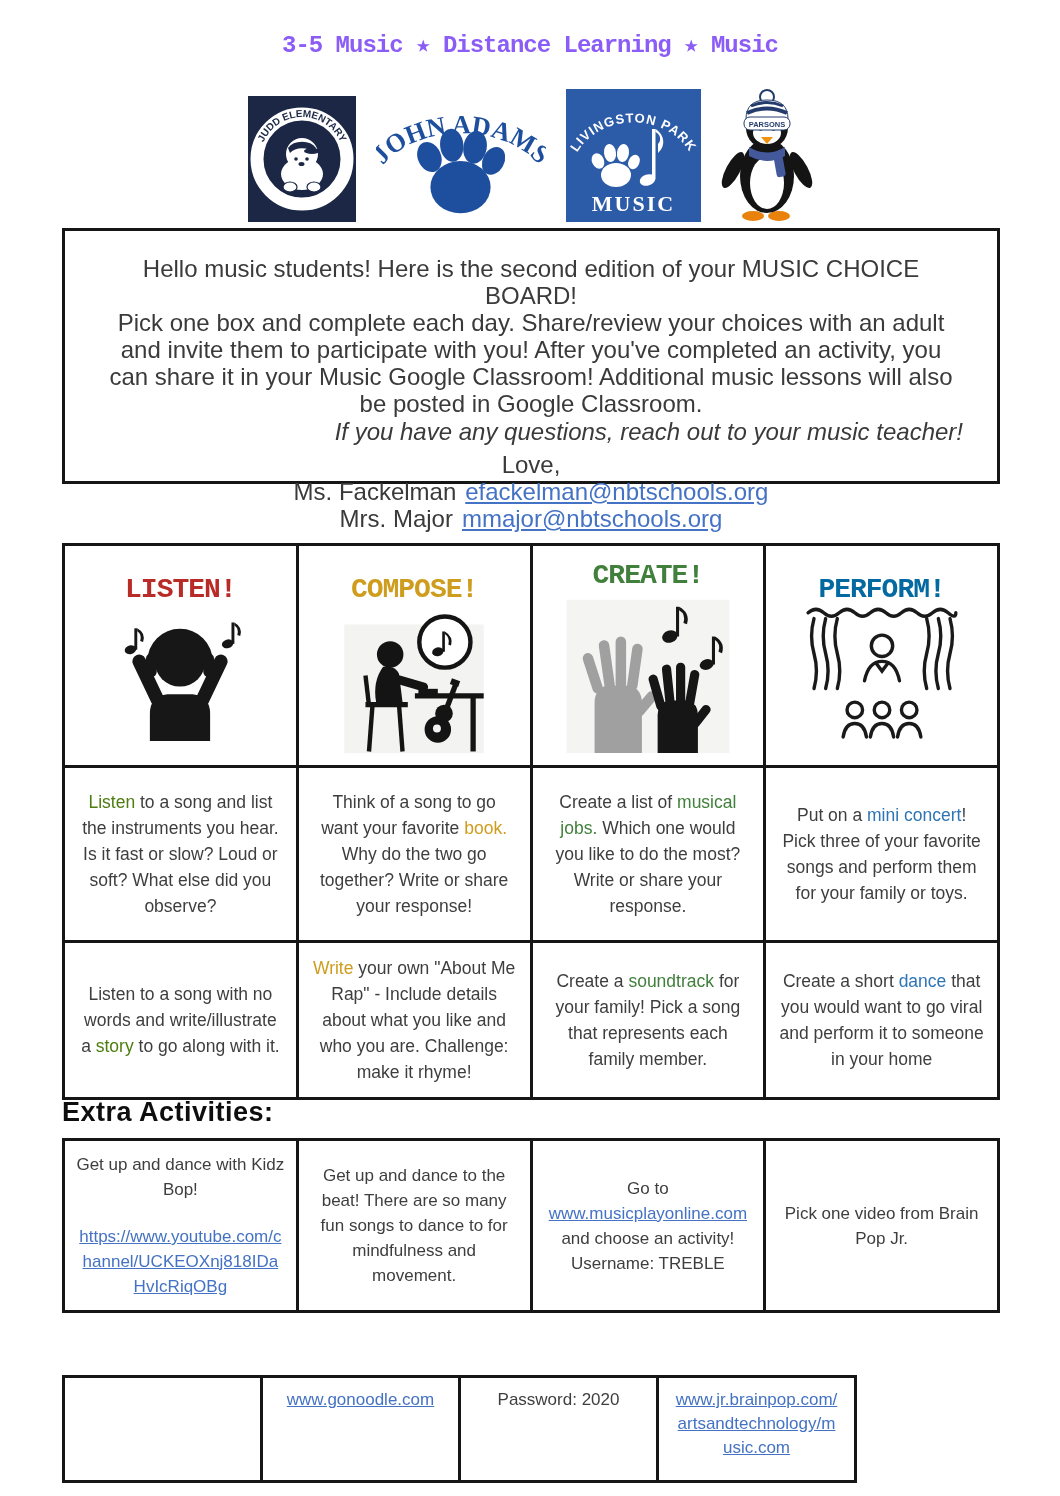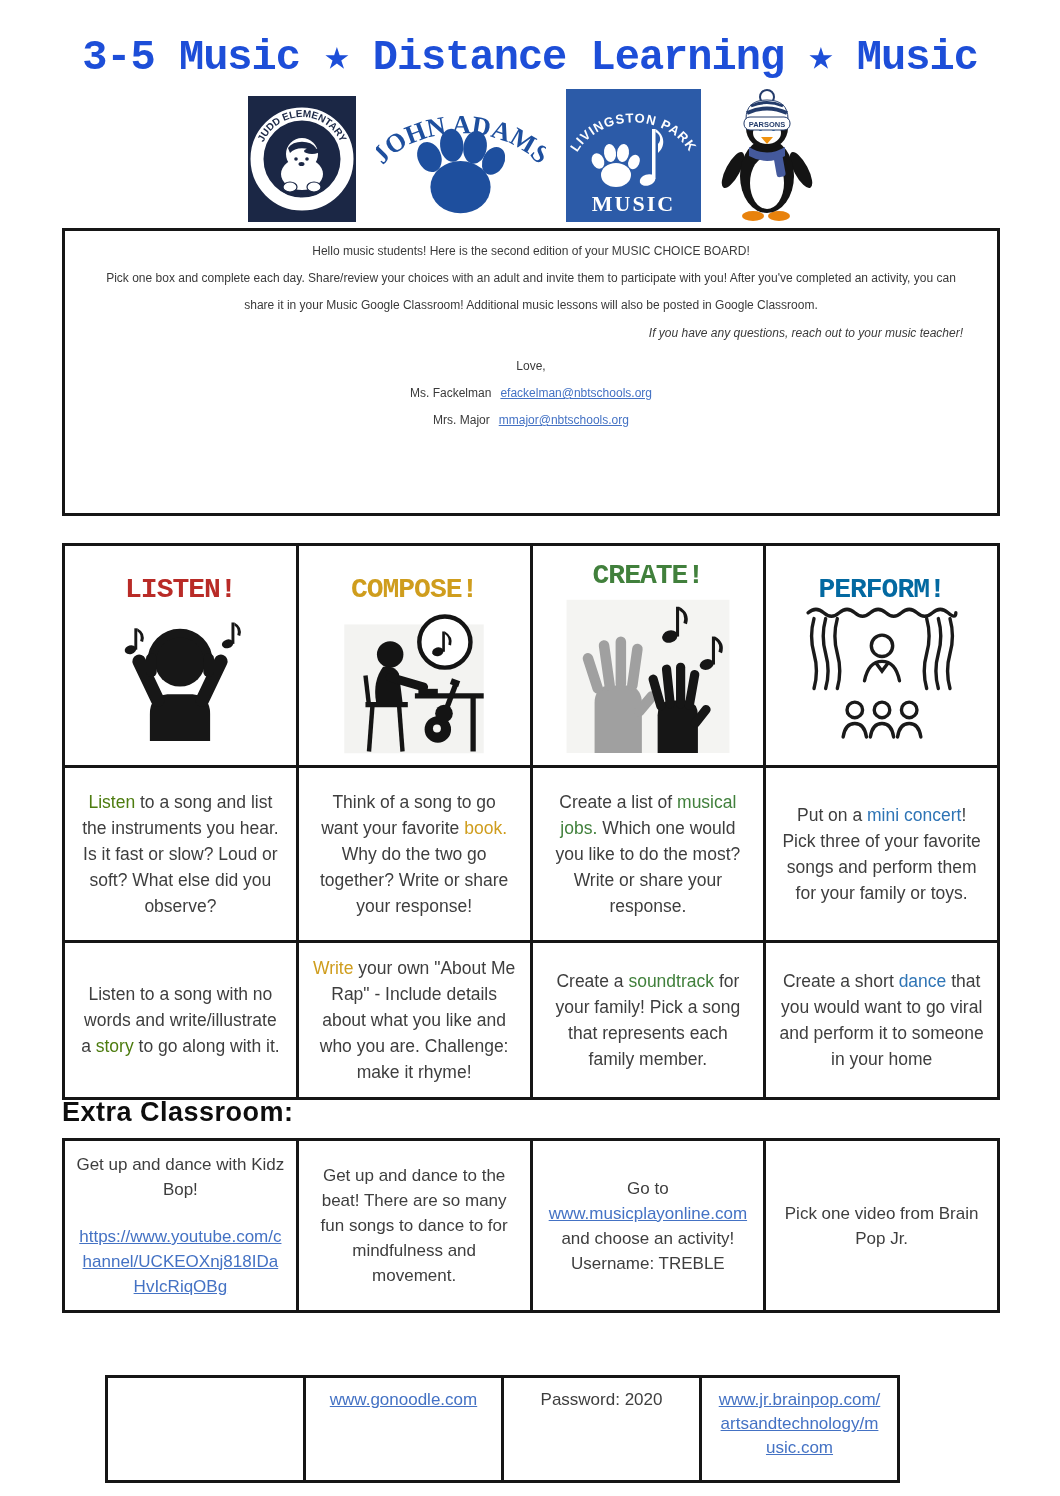--- a/index.html
+++ b/index.html
@@ -4,31 +4,31 @@
 <style>
   html,body{margin:0;padding:0;}
   body{width:1060px;height:1496px;background:#ffffff;position:relative;
        font-family:"Liberation Sans",sans-serif;color:#3e3e3e;}
 
   .page{position:absolute;inset:0;background:#fff;overflow:hidden;}
 
   
   .title{position:absolute;top:30px;left:0;width:100%;text-align:center;
          font-family:"Liberation Mono",monospace;font-weight:700;
-         font-size:42px;color:#1d4ed8;letter-spacing:-1px;}
+         font-size:24px;color:#8b5cf6;letter-spacing:-1px;}
 
   
   .logos{position:absolute;top:88px;left:0;width:100%;height:134px;
          display:flex;justify-content:center;align-items:flex-end;gap:20px;}
   .logos svg{display:block;}
 
   
-  .intro{position:absolute;top:228px;left:62px;width:938px;height:288px;
+  .intro{position:absolute;top:228px;left:62px;width:938px;height:256px;
          box-sizing:border-box;border:3px solid #161616;text-align:center;
-         padding:7px 34px 0 34px;font-size:12px;line-height:27px;color:#3a3a3a;}
+         padding:24px 34px 0 34px;font-size:24px;line-height:27px;color:#3a3a3a;}
   .intro p{margin:0;}
   .intro .q{font-style:italic;margin-top:1px;text-align:right;}
   .intro .signoff{margin-top:6px;}
   .teacher{margin:0;line-height:27px;}
   .teacher .tname{margin-right:9px;}
   a{color:#4472c4;text-decoration:underline;}
 
   
   table{border-collapse:collapse;table-layout:fixed;}
   .board{position:absolute;top:543px;left:62px;width:938px;}
@@ -48,21 +48,21 @@
   
   .extra-heading{position:absolute;top:1097px;left:62px;font-size:27px;
                  font-weight:700;color:#0e0e0e;letter-spacing:0.5px;}
   .extra{position:absolute;top:1138px;left:62px;width:938px;}
   .extra td{border:3px solid #161616;height:161px;vertical-align:middle;
             text-align:center;font-size:17px;line-height:25px;color:#3e3e3e;
             padding:4px 10px;}
   .breaklink{display:block;word-break:break-all;padding:0 4px;}
   .gap-top{margin-top:22px;}
 
-  .bottom{position:absolute;top:1375px;left:62px;width:795px;margin-left:43px;}
+  .bottom{position:absolute;top:1375px;left:62px;width:795px;}
   .bottom td{border:3px solid #161616;height:92px;vertical-align:top;
              text-align:center;font-size:17px;line-height:24px;color:#3e3e3e;
              padding:10px 12px 0 12px;}
 </style>
 </head>
 <body>
 
 <div class="page">
 
   <div class="title">3-5 Music ★ Distance Learning ★ Music</div>
@@ -306,21 +306,21 @@
       <td>
         <div class="acttxt"><span>Create a </span><span class="hl-green">soundtrack</span><span> for your family! Pick a song that represents each family member.</span></div>
       </td>
       <td>
         <div class="acttxt"><span>Create a short </span><span class="hl-blue">dance</span><span> that you would want to go viral and perform it to someone in your home</span></div>
       </td>
     </tr>
   </tbody>
     </table>
 
-  <div class="extra-heading">Extra Classroom:</div>
+  <div class="extra-heading">Extra Activities:</div>
 
   <table class="extra">
     <tbody>
         <tr>
       <td>
         <div>Get up and dance with Kidz Bop!</div>
         <a href="#" class="breaklink gap-top">https://www.youtube.com/channel/UCKEOXnj818IDaHvIcRiqOBg</a>
       </td>
       <td>
         <div>Get up and dance to the beat! There are so many fun songs to dance to for mindfulness and movement.</div>

